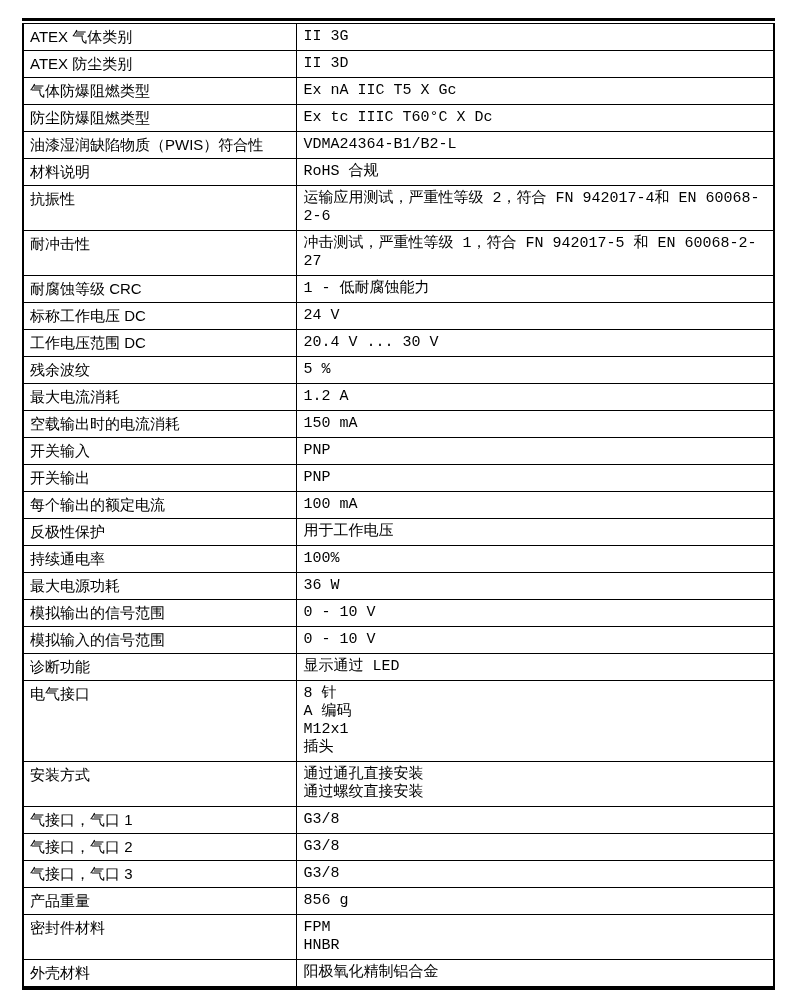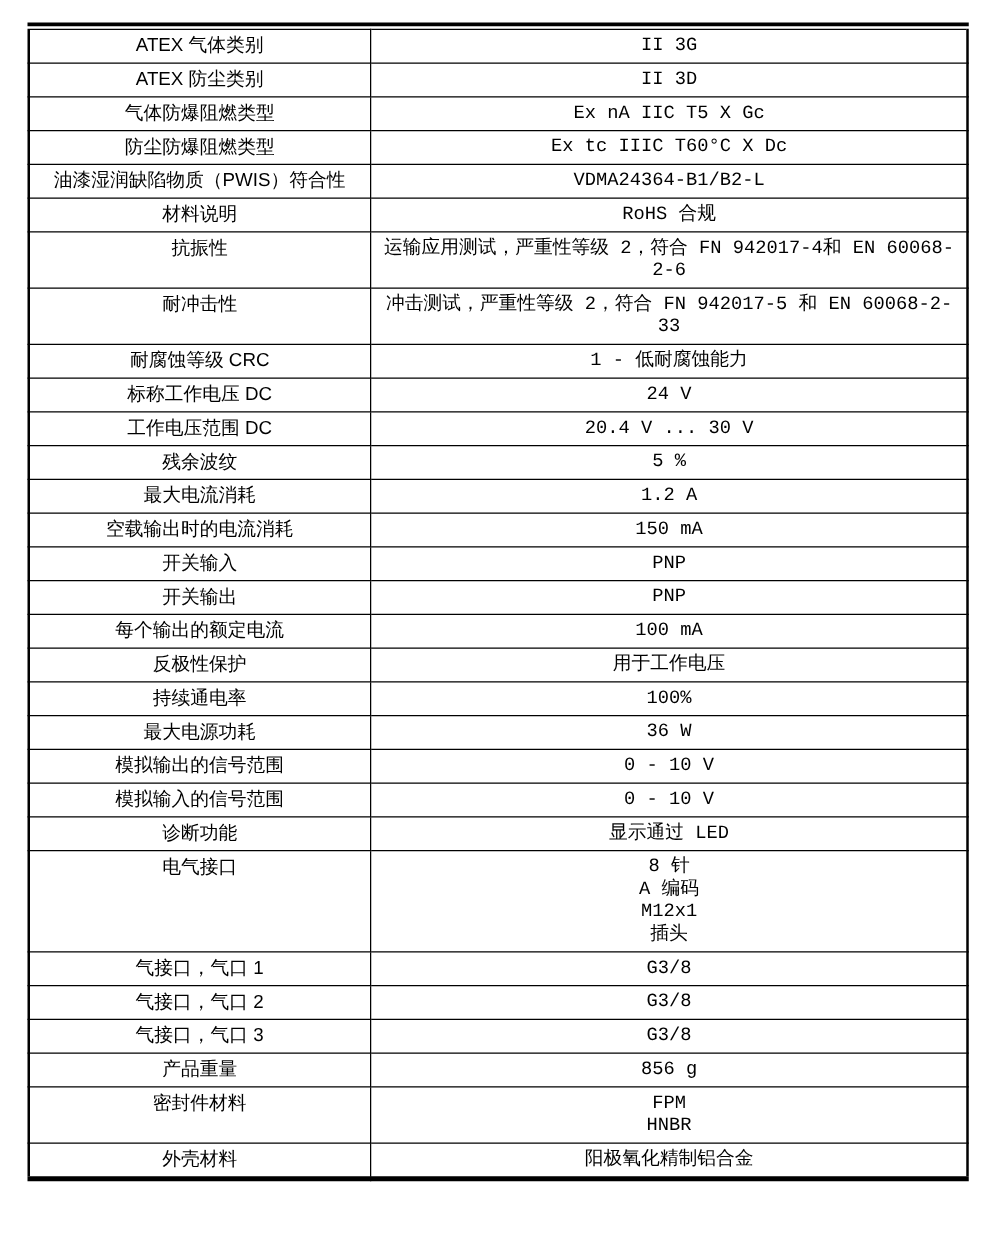--- a/index.html
+++ b/index.html
@@ -24,21 +24,20 @@
     padding-top: 2px;
   }
   table.spec-table {
     width: 100%;
     border-collapse: collapse;
     table-layout: fixed;
     border-left: 2px solid #000000;
     border-right: 2px solid #000000;
     border-top: 1px solid #000000;
     border-bottom: 4px solid #000000;
-    text-align: center;
   }
   col.col-label { width: 273px; }
   td.cell {
     border: 1.5px solid #000000;
     font-size: 15px;
     line-height: 18px;
     padding: 4px 6px 4px 6px;
     vertical-align: top;
     color: #000000;
     overflow: hidden;
@@ -90,21 +89,21 @@
     <td class="cell value">RoHS 合规</td>
   </tr>
 
   <tr class="spec-row">
     <td class="cell label">抗振性</td>
     <td class="cell value">运输应用测试，严重性等级 2，符合 FN 942017-4和 EN 60068-2-6</td>
   </tr>
 
   <tr class="spec-row">
     <td class="cell label">耐冲击性</td>
-    <td class="cell value">冲击测试，严重性等级 2，符合 FN 942017-5 和 EN 60068-2-33</td>
+    <td class="cell value">冲击测试，严重性等级 1，符合 FN 942017-5 和 EN 60068-2-27</td>
   </tr>
 
   <tr class="spec-row">
     <td class="cell label">耐腐蚀等级 CRC</td>
     <td class="cell value">1 - 低耐腐蚀能力</td>
   </tr>
 
   <tr class="spec-row">
     <td class="cell label">标称工作电压 DC</td>
     <td class="cell value">24 V</td>
@@ -176,20 +175,25 @@
   </tr>
 
   <tr class="spec-row">
     <td class="cell label">电气接口</td>
     <td class="cell value">8 针
 A 编码
 M12x1
 插头</td>
   </tr>
 
+  <tr class="spec-row">
+    <td class="cell label">安装方式</td>
+    <td class="cell value">通过通孔直接安装
+通过螺纹直接安装</td>
+  </tr>
 
   <tr class="spec-row">
     <td class="cell label">气接口，气口 1</td>
     <td class="cell value">G3/8</td>
   </tr>
 
   <tr class="spec-row">
     <td class="cell label">气接口，气口 2</td>
     <td class="cell value">G3/8</td>
   </tr>

